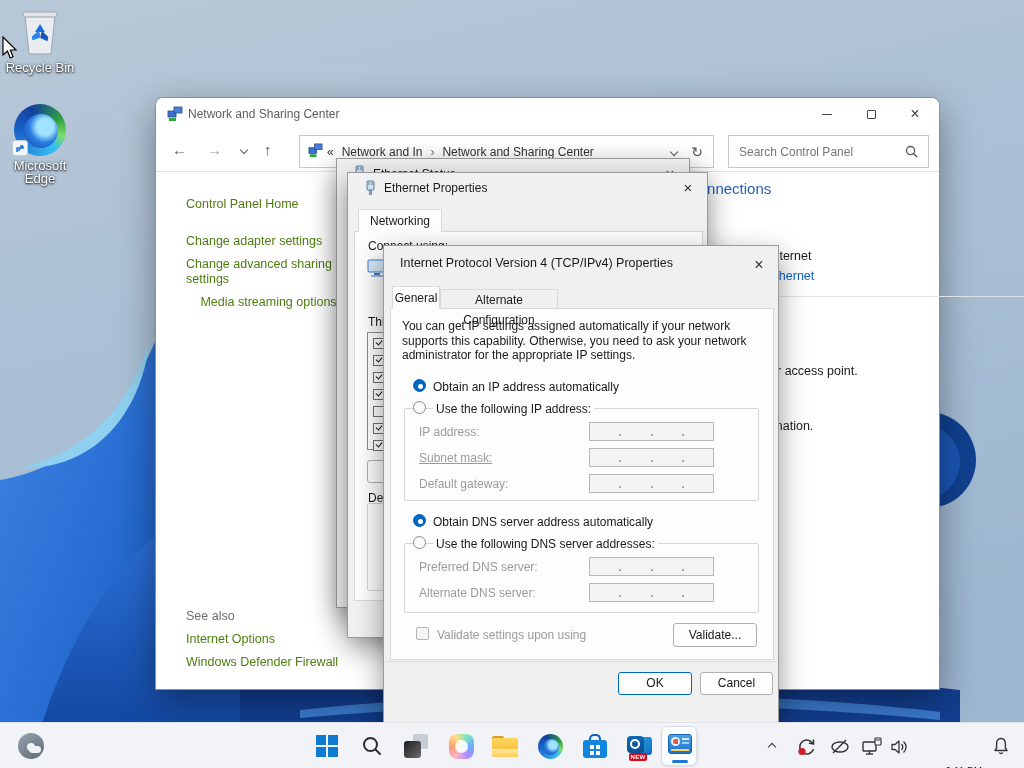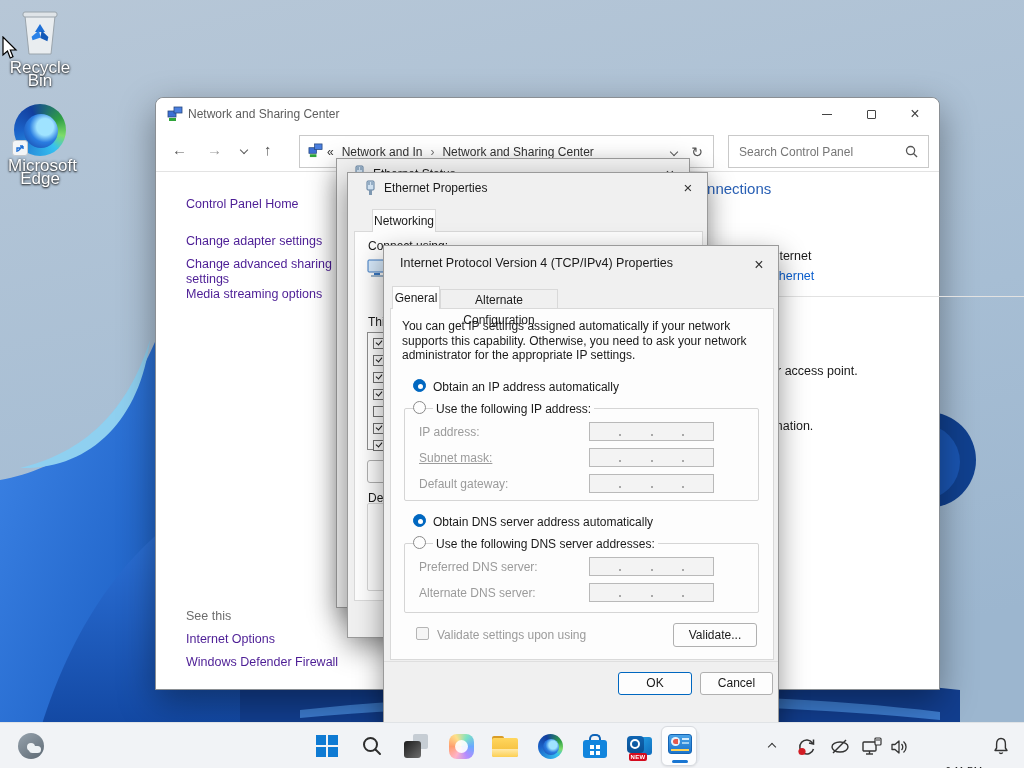--- a/index.html
+++ b/index.html
@@ -6,21 +6,21 @@
   html,body { width:1024px; height:768px; overflow:hidden; }
   body { font-family:"Liberation Sans", sans-serif; position:relative; background:#aec3d6; }
   #screen { position:absolute; inset:0; width:1024px; height:768px; overflow:hidden; }
   .abs { position:absolute; }
 
   
   #wallpaper { position:absolute; inset:0; z-index:0; }
 
   
   .desk-icon { position:absolute; width:76px; text-align:center; z-index:2; }
-  .desk-icon .lbl { color:#fff; font-size:17px; line-height:13px; text-shadow:0 1px 2px rgba(0,0,0,.85), 0 0 3px rgba(0,0,0,.6); margin-top:3px; }
+  .desk-icon .lbl { color:#fff; font-size:13px; line-height:13px; text-shadow:0 1px 2px rgba(0,0,0,.85), 0 0 3px rgba(0,0,0,.6); margin-top:3px; }
 
   
   #cursor { position:absolute; left:2px; top:36px; z-index:99; }
 
   
   #main-window { position:absolute; left:155px; top:97px; width:785px; height:593px;
     background:#fff; border:1px solid #8a8f94; border-radius:8px 8px 0 0;
     box-shadow:0 12px 36px rgba(0,0,0,.38); z-index:10; }
   #titlebar { position:absolute; left:0; top:0; right:0; height:32px; background:#fff; border-radius:8px 8px 0 0; border-bottom:0; }
   #titlebar .w-title { position:absolute; left:32px; top:9px; font-size:12px; color:#5d5d5d; }
@@ -31,21 +31,21 @@
   #btn-max .box { width:9px; height:9px; border:1px solid #444; border-radius:1px; }
 
   #toolbar { position:absolute; left:0; top:32px; right:0; height:42px; background:#fff; border-bottom:1px solid #e3e3e3; }
   .navglyph { position:absolute; top:11px; font-size:15px; color:#5a5a5a; }
   .chev { display:inline-block; width:6px; height:6px; border-right:1.5px solid #5a5a5a; border-bottom:1.5px solid #5a5a5a; transform:rotate(45deg); }
   #addressbar { position:absolute; left:143px; top:5px; width:415px; height:33px; border:1px solid #c9c9c9; background:#fff; display:flex; align-items:center; font-size:12px; color:#333; }
   #addressbar .seg { margin:0 4px; white-space:nowrap; }
   #searchbox { position:absolute; left:572px; top:5px; width:201px; height:33px; border:1px solid #c9c9c9; background:#fff; font-size:12px; color:#767676; display:flex; align-items:center; padding:0 10px; }
   #searchbox .ph { flex:1; }
 
-  .side-link { position:absolute; left:30px; font-size:12.5px; color:#4c1d95; width:165px; line-height:15px; cursor:pointer; }
+  .side-link { position:absolute; left:30px; font-size:12.5px; color:#4d7c0f; width:165px; line-height:15px; cursor:pointer; }
   .side-gray { color:#6d6d6d; }
 
   .frag { position:absolute; white-space:nowrap; }
 
   
   .dlg { position:absolute; background:#f0f0f0; border:1px solid #9a9a9a; box-shadow:0 10px 26px rgba(0,0,0,.42); }
   .dlg-title { position:absolute; left:0; top:0; right:0; height:30px; }
   .dlg-title .t { position:absolute; left:36px; top:8px; font-size:12px; color:#1a1a1a; white-space:nowrap; }
   .dlg-title .x { position:absolute; right:8px; top:4px; width:22px; height:22px; text-align:center; line-height:22px; font-size:15px; color:#333; }
   .tab { position:absolute; font-size:12px; color:#1a1a1a; text-align:center; }
@@ -182,22 +182,22 @@
       <svg width="13" height="13" viewBox="0 0 14 14">
         <circle cx="6" cy="6" r="4.4" fill="none" stroke="#555" stroke-width="1.4"></circle>
         <line x1="9.4" y1="9.4" x2="13" y2="13" stroke="#555" stroke-width="1.4"></line>
       </svg>
     </div>
   </div>
 
   <div class="side-link" style="top:99px;">Control Panel Home</div>
   <div class="side-link" style="top:136px;">Change adapter settings</div>
   <div class="side-link" style="top:159px;">Change advanced sharing settings</div>
-  <div class="side-link" style="top:189px;">Media streaming options</div>
-  <div class="side-link side-gray" style="top:511px;">See this</div>
+  <div class="side-link" style="top:197px;text-align:center;">Media streaming options</div>
+  <div class="side-link side-gray" style="top:511px;">See also</div>
   <div class="side-link" style="top:534px;">Internet Options</div>
   <div class="side-link" style="top:557px;">Windows Defender Firewall</div>
 
   <div class="frag" style="left:217px; top:82px; font-size:15px; color:#2960b5;">View your basic network information and set up connections</div>
   <div class="frag" style="left:613px; top:151px; font-size:12.5px; color:#1a1a1a;">Internet</div>
   <div class="frag" style="left:611px; top:171px; font-size:12.5px; color:#0b5fce;">Ethernet</div>
   <div class="abs" style="left:265px; top:198px; width:663px; height:1px; background:#e2e2e2;"></div>
   <div class="frag" style="left:243px; top:266px; font-size:12.5px; color:#1a1a1a;">Set up a broadband, dial-up, or VPN connection; or set up a router or access point.</div>
   <div class="frag" style="left:246px; top:321px; font-size:12.5px; color:#1a1a1a;">Diagnose and repair network problems, or get troubleshooting information.</div>
 </div>
@@ -223,21 +223,21 @@
       <svg width="13" height="17" viewBox="0 0 13 17">
         <rect x="3" y="1" width="7" height="9" rx="1" fill="#cfe0ef" stroke="#5a7a9a"></rect>
         <line x1="5" y1="2" x2="5" y2="5" stroke="#5a7a9a"></line>
             <line x1="8" y1="2" x2="8" y2="5" stroke="#5a7a9a"></line>
         <rect x="5" y="10" width="3" height="5" fill="#7d97b0"></rect>
       </svg>
     </span>
     <span class="t">Ethernet Properties</span>
     <span class="x">×</span>
   </div>
-  <div class="tab tab-active" style="left:24px; top:36px; width:64px; height:23px; line-height:23px;">Networking</div>
+  <div class="tab tab-active" style="left:10px; top:36px; width:84px; height:23px; line-height:23px;">Networking</div>
   <div class="tabpage" style="left:6px; top:58px; width:349px; height:370px;"></div>
   <div class="rlabel" style="left:20px; top:66px;">Connect using:</div>
   <div class="abs" style="left:19px; top:86px;">
     <svg width="22" height="20" viewBox="0 0 22 20">
       <rect x="1" y="1" width="18" height="12" rx="1" fill="#d6e8f9" stroke="#3a78c2"></rect>
       <rect x="7" y="14" width="6" height="2" fill="#3a78c2"></rect>
           <rect x="4" y="16" width="12" height="2" fill="#9fb8cf"></rect>
     </svg>
   </div>
   <div class="rlabel" style="left:20px; top:142px;">This connection uses the following items:</div>

